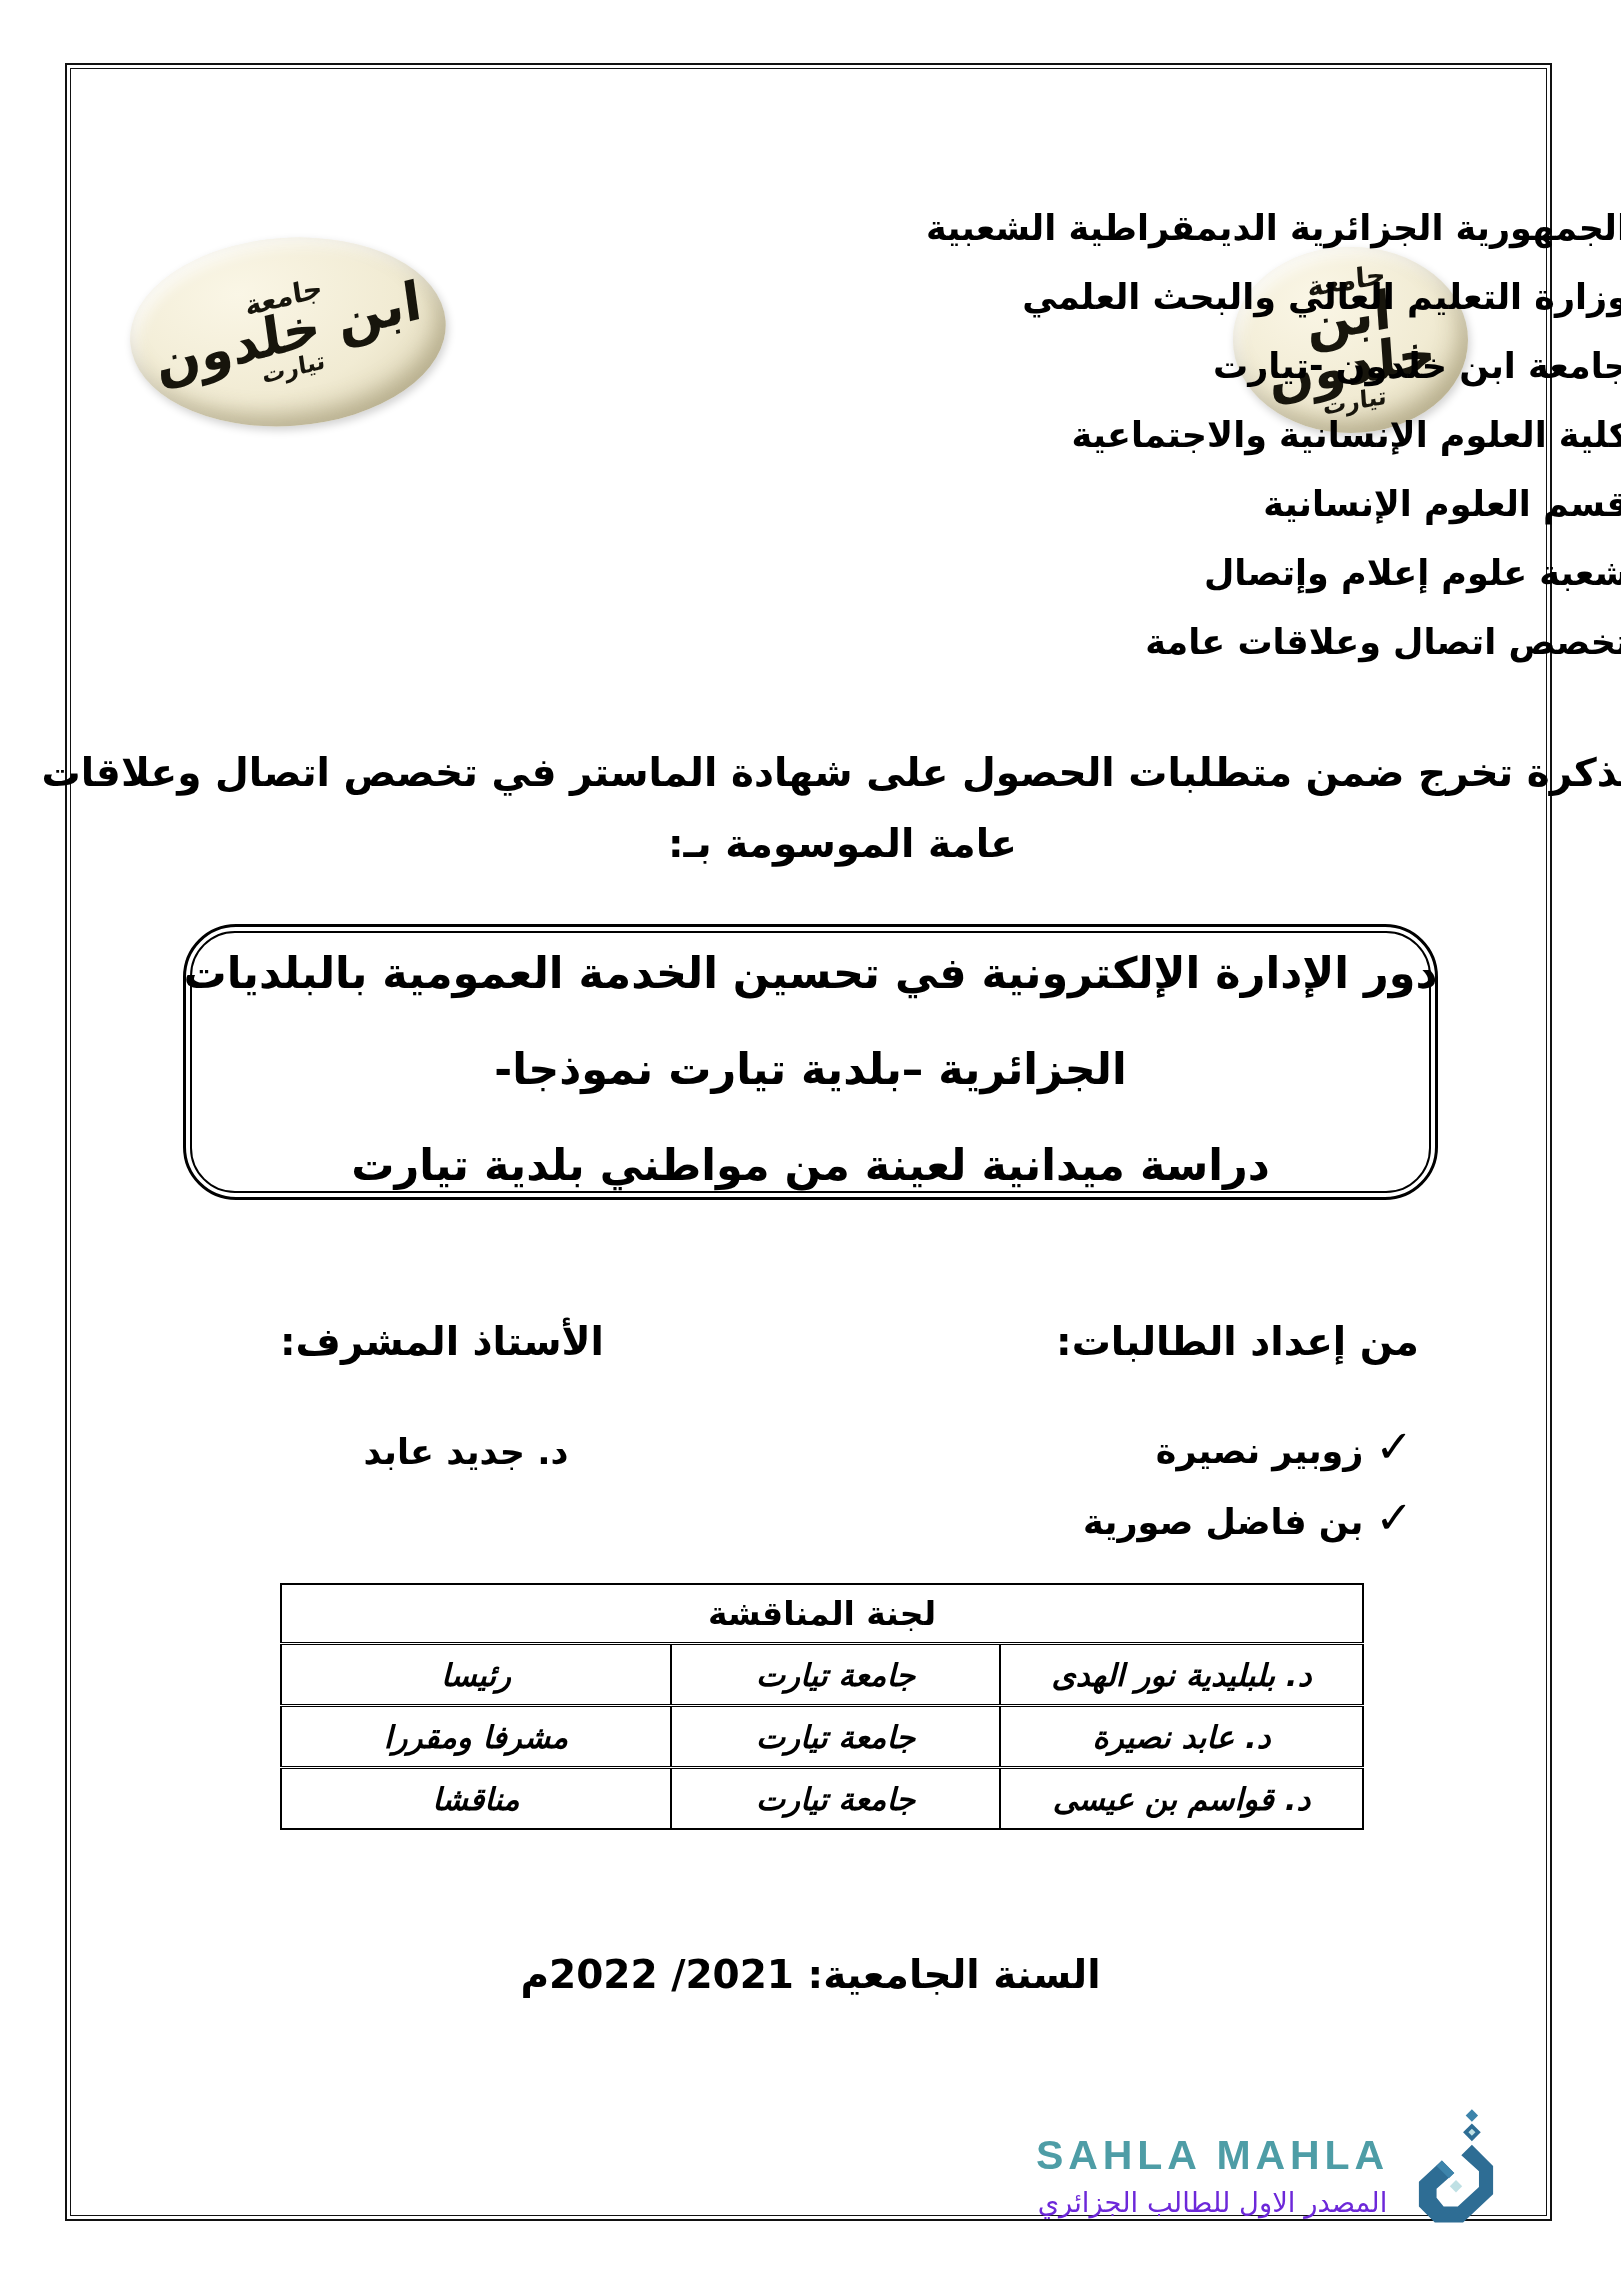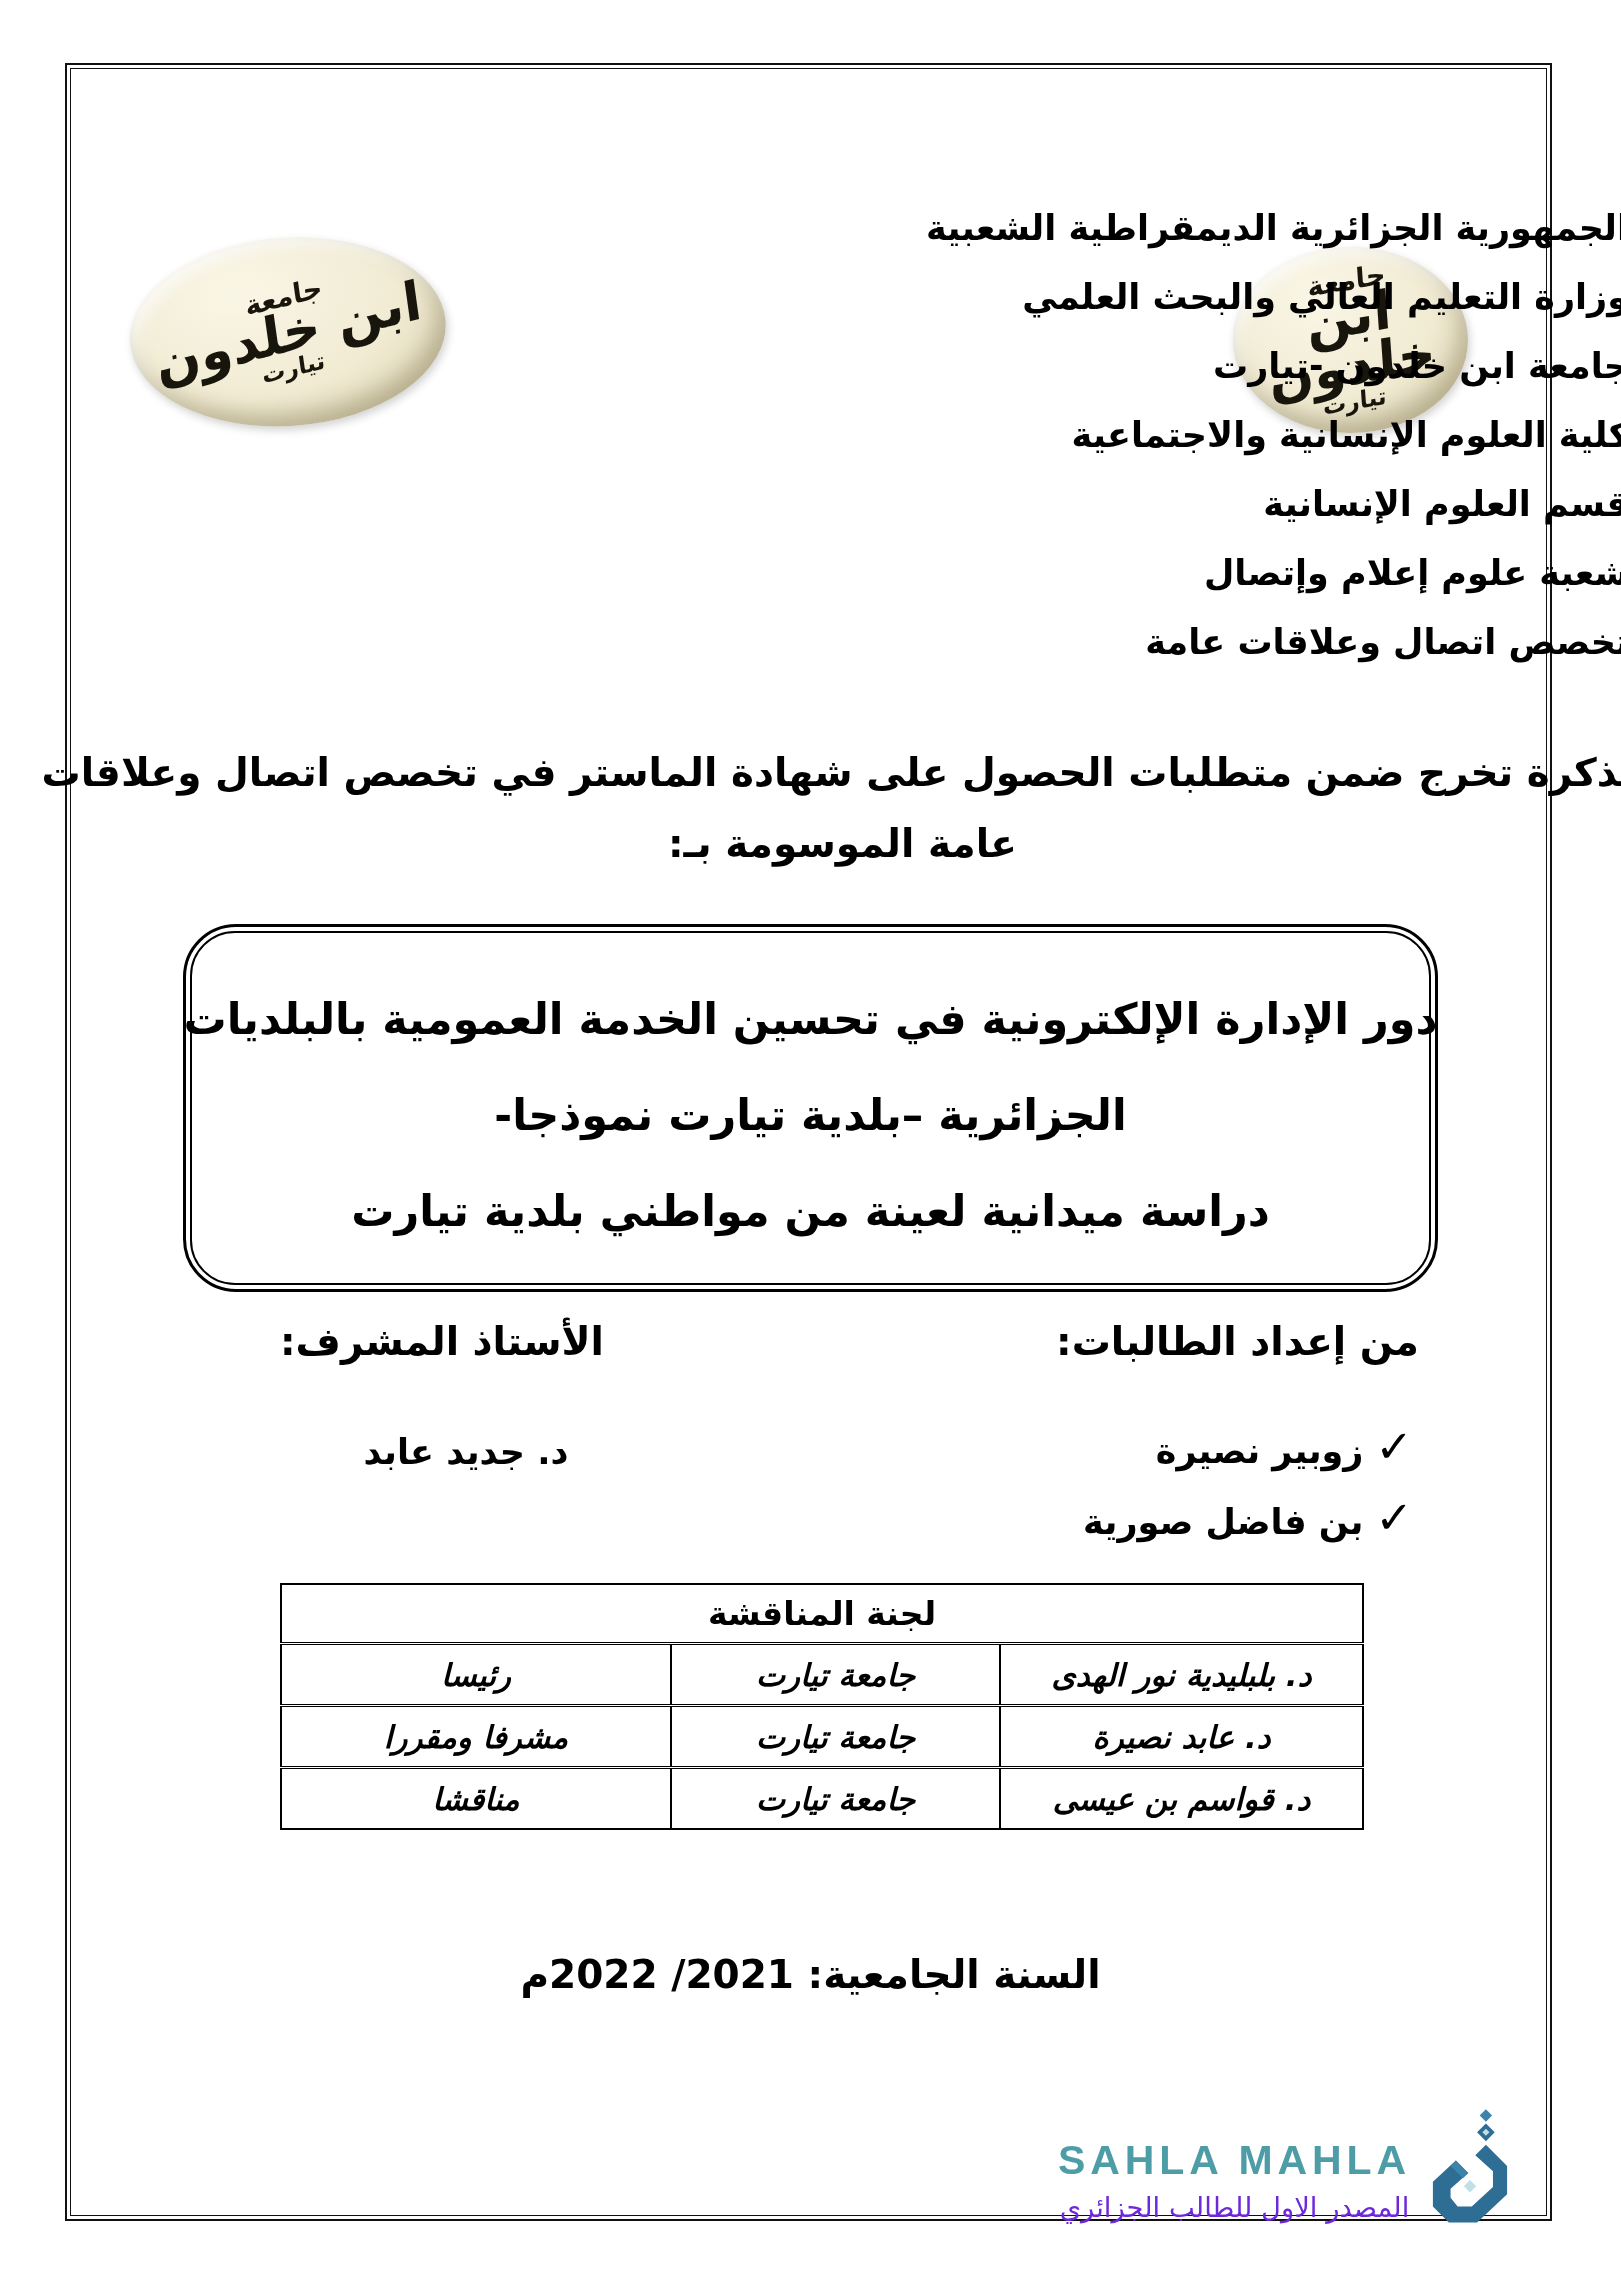--- a/index.html
+++ b/index.html
@@ -37,21 +37,21 @@
     position:absolute;top:194px;left:8px;width:100%;text-align:right;direction:rtl;
     font-size:35px;font-weight:bold;line-height:69px;white-space:nowrap;
   }
   
   .memo{
     position:absolute;top:737px;left:16px;width:100%;text-align:center;direction:rtl;
     font-size:39px;font-weight:bold;line-height:71px;white-space:nowrap;padding-left:16px;
   }
   
   .titlebox{
-    position:absolute;left:183px;top:924px;width:1255px;height:368px;
+    position:absolute;left:183px;top:924px;width:1255px;height:276px;
     border:3.9px solid #000;border-radius:53px;box-sizing:border-box;padding:3.9px;
     background:#fff;
   }
   .titlebox-inner{
     width:100%;height:100%;border:2px solid #000;border-radius:45px;box-sizing:border-box;
     display:flex;flex-direction:column;justify-content:center;align-items:center;
     padding-top:13.7px;direction:rtl;
   }
   .titlebox-inner div{
     font-size:43px;font-weight:bold;line-height:96px;white-space:nowrap;text-align:center;
@@ -87,22 +87,22 @@
   .committee th{height:55px;font-size:33px;border-bottom:3.9px double #000;}
   .committee td{height:57px;font-size:31px;font-style:italic;}
   .committee tr.sep td{border-bottom:3.9px double #000;}
   
   .year{
     position:absolute;top:1952px;left:0;width:100%;text-align:center;direction:rtl;
     font-size:39px;font-weight:bold;white-space:nowrap;
   }
   
   .brand{
-    position:absolute;top:2107px;right:98px;height:116px;
-    display:flex;align-items:flex-end;gap:6px;direction:ltr;
+    position:absolute;top:2107px;right:112px;height:116px;
+    display:flex;align-items:center;gap:14px;direction:ltr;
   }
   .brand-texts{display:flex;flex-direction:column;align-items:center;margin-top:19.6px;}
   .brand-name{
     font-family:"Liberation Sans","DejaVu Sans",sans-serif;
     font-size:41px;font-weight:700;letter-spacing:4.9px;color:#4e9da6;white-space:nowrap;
   }
   .brand-tagline{
     direction:rtl;font-size:27.4px;color:#6d28d9;letter-spacing:1px;margin-top:8px;white-space:nowrap;
   }
   .brand-mark{flex:0 0 auto;}

